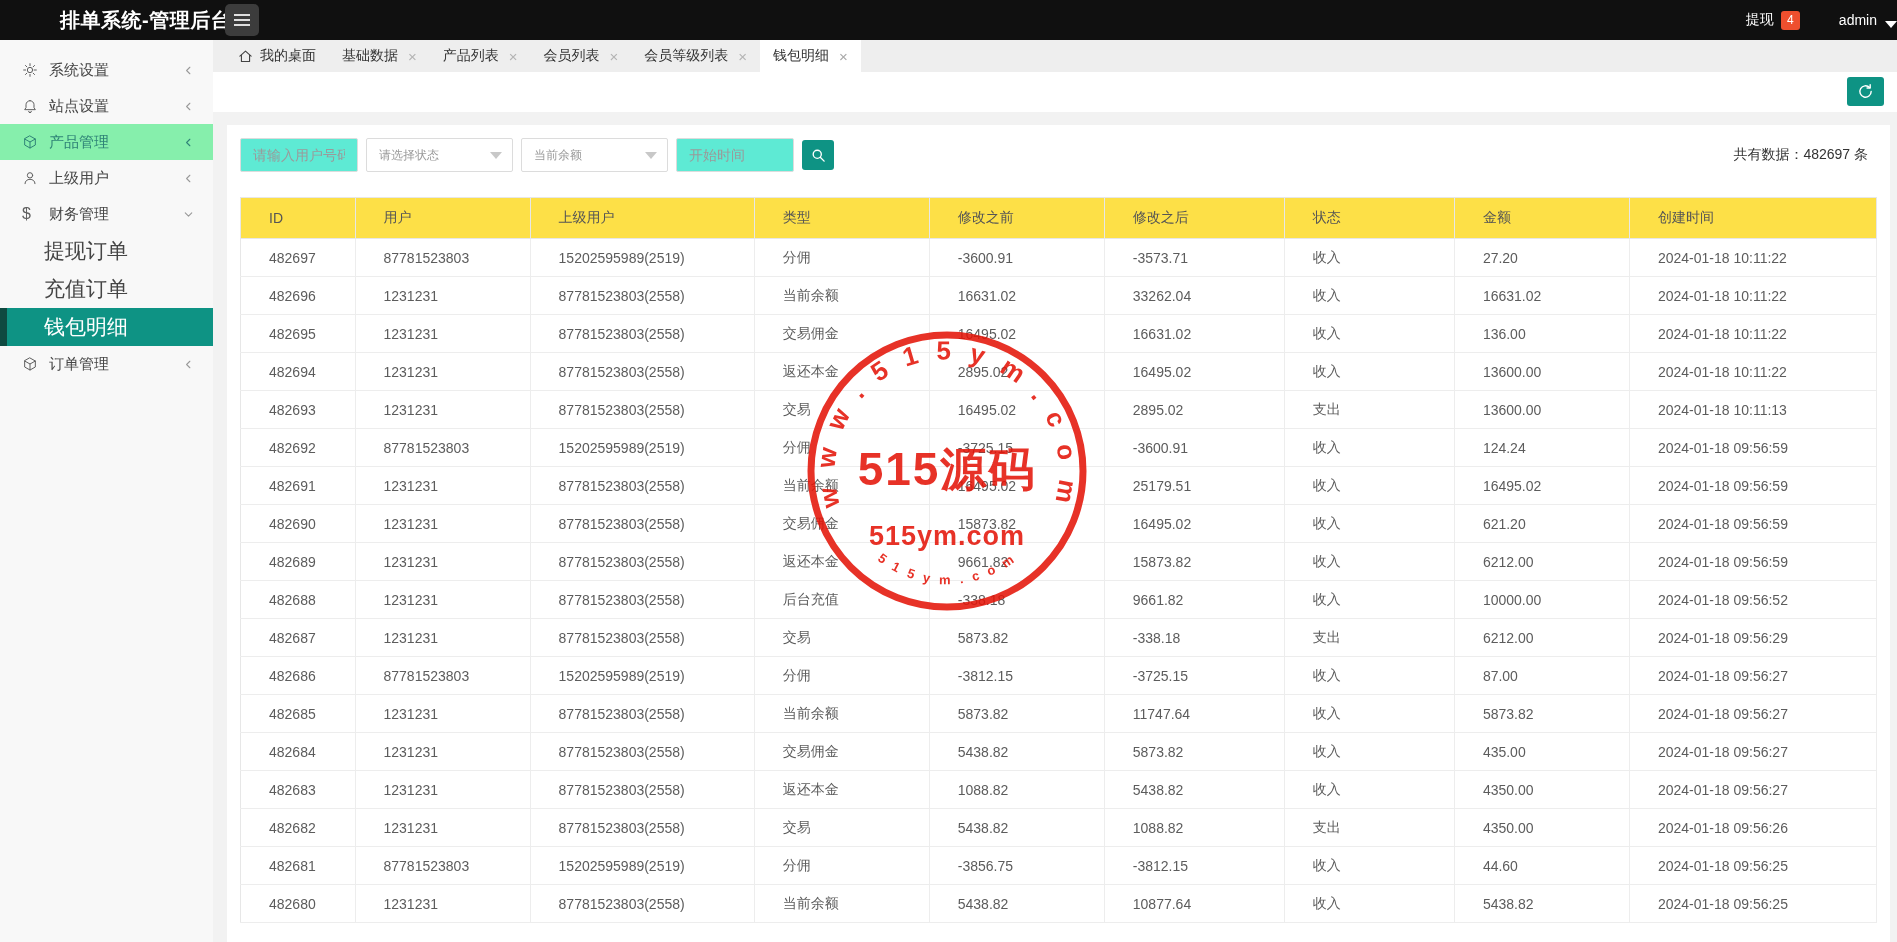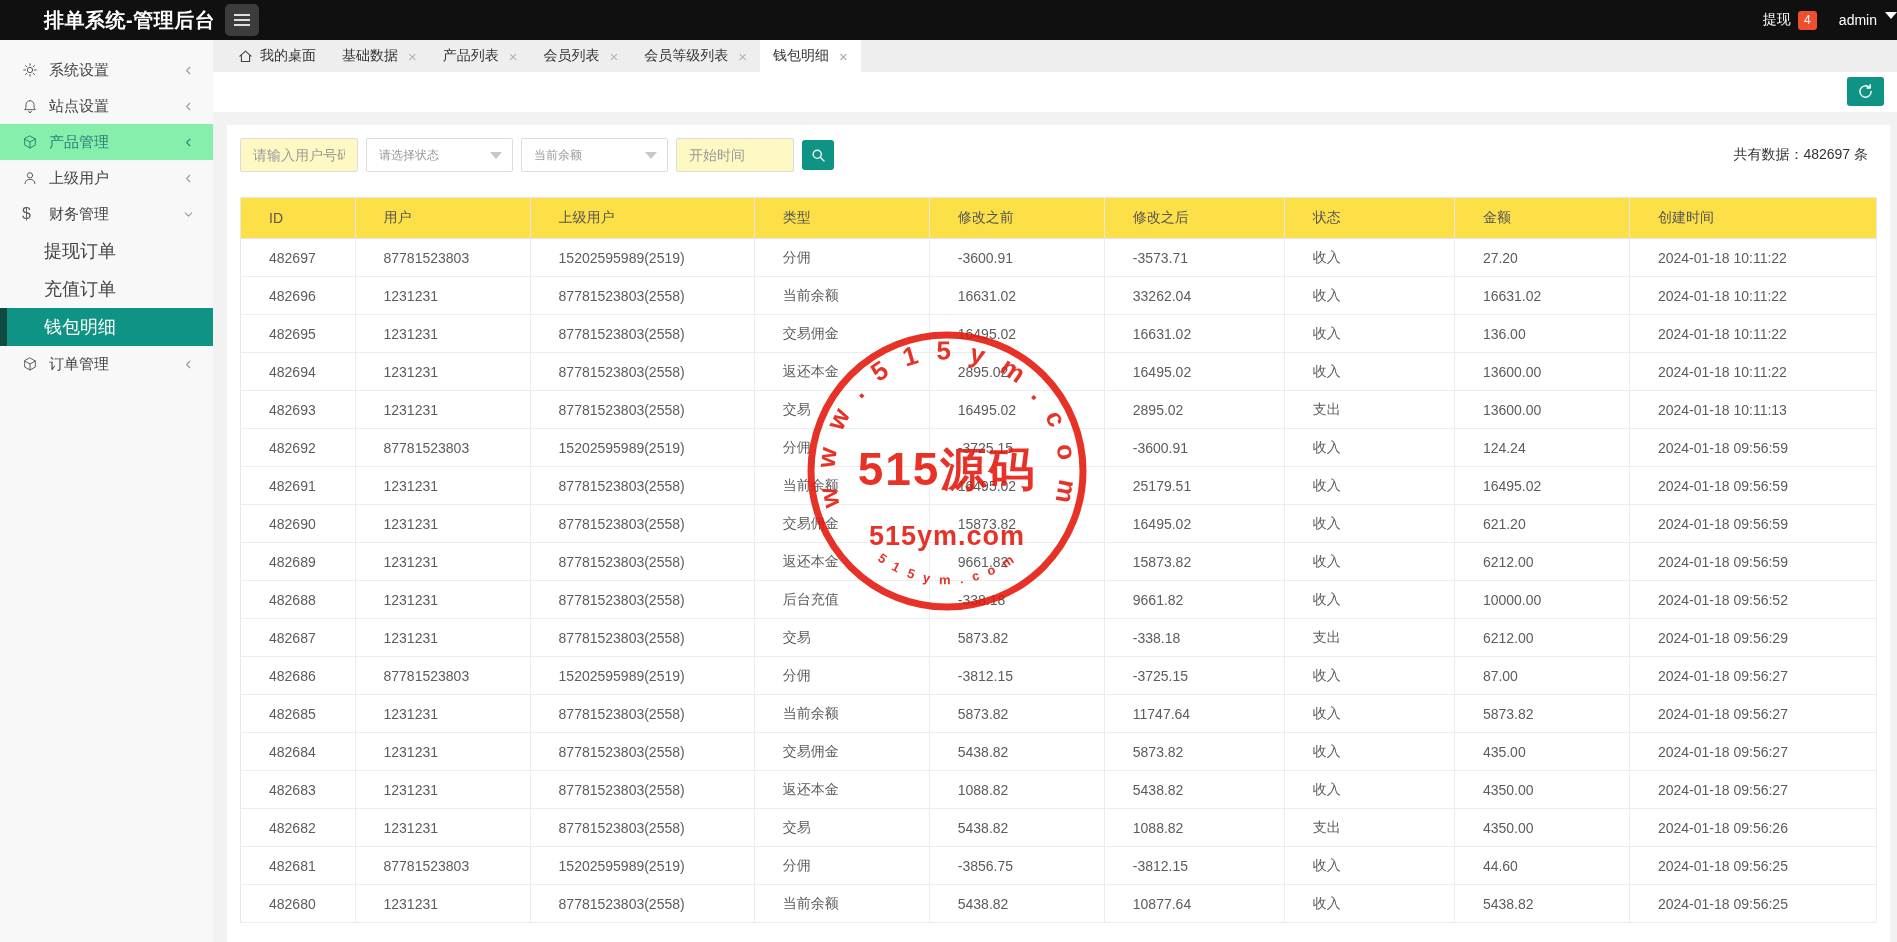--- a/index.html
+++ b/index.html
@@ -2,45 +2,45 @@
 <html><head>
 <meta charset="utf-8">
 <style>
   * { margin:0; padding:0; box-sizing:border-box; }
   html,body { width:1897px; height:942px; overflow:hidden; background:#f2f2f2;
     font-family:"Liberation Sans","DejaVu Sans",sans-serif; }
   .page { width:1897px; height:942px; display:flex; flex-direction:column; }
 
   
   .topbar { height:40px; background:#101010; display:flex; align-items:center; position:relative; flex:none; }
-  .topbar .title { color:#fff; font-size:20px; font-weight:bold; margin-left:44px; letter-spacing:.5px; white-space:nowrap; }
+  .topbar .title { color:#fff; font-size:20px; font-weight:bold; margin-left:60px; letter-spacing:.5px; white-space:nowrap; }
   .fold-btn { position:absolute; left:225px; top:4px; width:34px; height:32px; background:#3c3c3c;
     border-radius:5px; display:flex; flex-direction:column; justify-content:center; align-items:center; gap:3px; cursor:pointer; }
   .fold-btn i { display:block; width:16px; height:2px; background:#dedede; }
   .topbar-right { margin-left:auto; display:flex; align-items:center; padding-right:0; }
   .withdraw-link { color:#fff; font-size:14px; cursor:pointer; }
   .badge { min-width:19px; height:19px; padding:0 4px; background:#ee4f2e; border-radius:3px; color:#fff;
     font-size:12px; display:flex; align-items:center; justify-content:center; margin-left:7px; }
-  .user-wrap { display:flex; align-items:flex-start; margin-left:22px; cursor:pointer; }
+  .user-wrap { display:flex; align-items:flex-end; margin-left:39px; cursor:pointer; }
   .username { color:#fff; font-size:14px; }
   .caret-down { width:0; height:0; border-left:6px solid transparent; border-right:6px solid transparent;
     border-top:7px solid #fff; margin-left:8px; }
 
   
   .layout { flex:1; display:flex; min-height:0; }
   .sidebar { width:213px; background:#f8f8f8; flex:none; padding-top:12px; }
   .side-item { height:36px; display:flex; align-items:center; padding:0 18px 0 22px; font-size:15px; color:#454545; cursor:pointer; }
   .side-item .ic { width:27px; display:flex; align-items:center; color:#5f5f5f; }
   .side-item svg { stroke:#5f5f5f; }
   .side-item .chev { margin-left:auto; display:flex; align-items:center; }
   .side-item .chev svg { stroke:#999; }
   .side-item.hovered { background:#86efac; color:#2f8377; }
   .side-item.hovered svg { stroke:#2f8377; }
   .dollar-ic { font-size:16px; color:#5f5f5f; }
-  .side-sub { height:38px; display:flex; align-items:center; padding-left:44px; font-size:18px; color:#454545; cursor:pointer; }
+  .side-sub { height:38px; display:flex; align-items:center; padding-left:44px; font-size:21px; color:#454545; cursor:pointer; }
   .side-sub.active { background:#0e9384; color:#fff; border-left:7px solid #0f4a41; padding-left:37px; }
 
   .main { flex:1; display:flex; flex-direction:column; min-width:0; }
 
   
   .tabbar { height:32px; background:#eeeeee; display:flex; align-items:stretch; padding-left:12px; flex:none; }
   .tab { display:flex; align-items:center; padding:0 13px; font-size:14px; color:#333; cursor:pointer; white-space:nowrap; }
   .tab.active { background:#fff; }
   .tab .t-ic { display:flex; align-items:center; margin-right:7px; }
   .tab .close { color:#b3b3b3; font-size:15px; margin-left:10px; cursor:pointer; }
@@ -49,21 +49,21 @@
   
   .toolbar { height:40px; background:#fff; position:relative; flex:none; }
   .refresh-btn { position:absolute; right:13px; top:5px; width:37px; height:29px; background:#0e9384;
     border-radius:3px; display:flex; align-items:center; justify-content:center; cursor:pointer; }
 
   
   .content { flex:1; background:#f2f2f2; padding:13px 7px 0 14px; min-height:0; }
   .card { background:#fff; height:100%; position:relative; overflow:hidden; }
 
   .filter-row { display:flex; align-items:center; padding:13px 22px 0 13px; gap:8px; }
-  .f-input { height:34px; border:1px solid #dcdcdc; border-radius:2px; background:#fef9c3; font-size:14px;
+  .f-input { height:34px; border:1px solid #dcdcdc; border-radius:2px; background:#5eead4; font-size:14px;
     color:#666; padding:0 12px; outline:none; font-family:inherit; }
   .f-input::placeholder { color:#9a9a9a; }
   .f-user { width:118px; }
   .f-date { width:118px; }
   .f-select { width:147px; height:34px; border:1px solid #dcdcdc; border-radius:2px; background:#fff;
     display:flex; align-items:center; padding:0 12px; font-size:12px; color:#9a9a9a; cursor:pointer; position:relative; }
   .f-select .sel-caret { position:absolute; right:10px; width:0; height:0; border-left:6px solid transparent;
     border-right:6px solid transparent; border-top:7px solid #c8c8c8; }
   .search-btn { width:32px; height:30px; background:#0e9384; border:none; border-radius:3px;
     display:flex; align-items:center; justify-content:center; cursor:pointer; }

